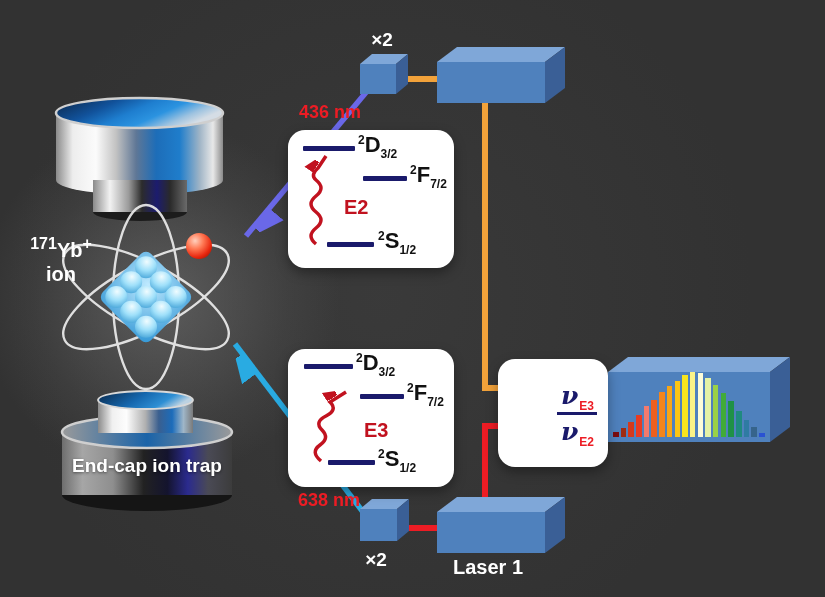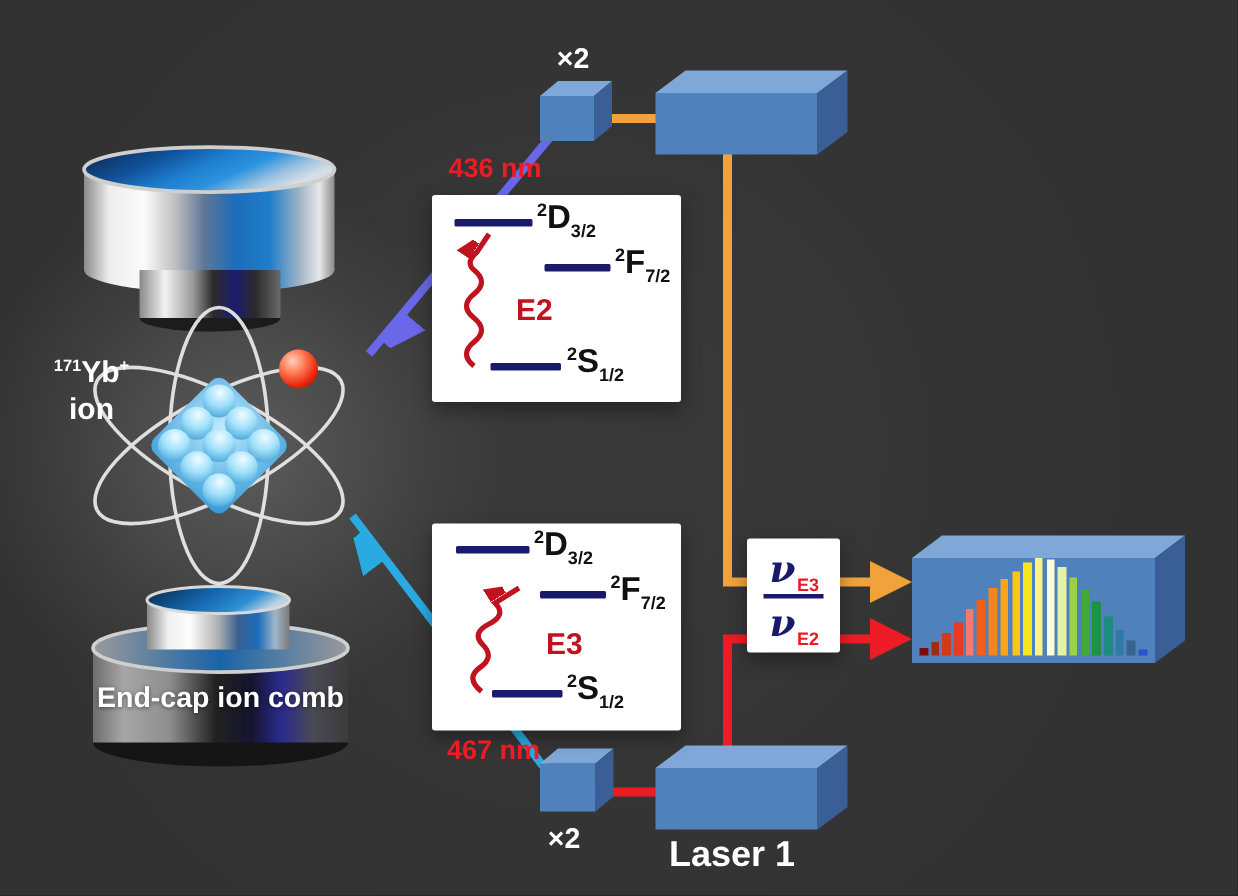--- a/index.html
+++ b/index.html
@@ -9,39 +9,39 @@
     background:
       radial-gradient(circle 230px at 160px 300px, rgba(125,125,125,.55) 0%, rgba(90,90,90,.25) 55%, rgba(0,0,0,0) 78%),
       radial-gradient(circle 500px at 380px 300px, rgba(80,80,80,.25) 0%, rgba(0,0,0,0) 75%),
       var(--background,#323232);
   }
   #scene-svg{position:absolute;left:0;top:0;}
   .lbl{position:absolute;color:#fff;font-weight:700;}
   .center{text-align:center;}
   .red-label{color:var(--wavelength-label-red,#ed1c24);margin-left:48px;}
   
-  .panel{position:absolute;background:#fff;border-radius:2px;box-shadow:0 5px 12px rgba(0,0,0,.35);}
+  .panel{position:absolute;background:#fff;border-radius:17px;box-shadow:0 5px 12px rgba(0,0,0,.35);}
   .panel svg{position:absolute;left:0;top:0;}
   .level-line{position:absolute;height:5px;background:var(--energy-level-navy,#1a1a6b);border-radius:1px;}
   .term{position:absolute;white-space:nowrap;color:#111;font-weight:700;line-height:1;}
   .term .ts{font-size:12px;position:relative;top:-8px;}
   .term .tb{font-size:22px;}
   .term .tu{font-size:12px;position:relative;top:6px;}
   .trans-label{position:absolute;font-size:20px;font-weight:700;color:var(--transition-arrow-red,#c1121f);}
   
   .ratio-inner{display:flex;flex-direction:column;align-items:center;justify-content:center;height:100%;}
   .nu-row{line-height:1;white-space:nowrap;}
   .nu{font-family:"DejaVu Serif",serif;font-style:italic;font-weight:700;font-size:25px;color:var(--energy-level-navy,#1a1a6b);}
   .nusub{font-size:12px;font-weight:700;color:var(--wavelength-label-red,#ed1c24);position:relative;top:6px;left:1px;}
   .ratio-divider{width:40px;height:3px;background:var(--energy-level-navy,#1a1a6b);margin:4px 0;}
   
   #comb-bars{position:absolute;left:613px;top:371px;width:154px;height:66px;display:flex;align-items:flex-end;gap:2.2px;}
   .comb-bar{width:5.5px;flex:none;}
   .ion-caption{line-height:24px;font-size:20px;}
-  .ion-caption sup{font-size:11px;}
+  .ion-caption sup{font-size:16px;}
 </style>
 </head>
 <body>
 
 <div id="stage">
 
   <svg id="scene-svg" width="825" height="597" viewBox="0 0 825 597">
     <defs>
       <linearGradient id="gtopbody" x1="0" y1="0" x2="1" y2="0">
         <stop offset="0" stop-color="#8a8a8a"></stop>
@@ -263,34 +263,34 @@
     </svg>
     <div class="level-line" style="left:16px;top:15px;width:49px;"></div>
     <div class="term" style="left:68px;top:3px;"><span class="ts">2</span><span class="tb">D</span><span class="tu">3/2</span></div>
     <div class="level-line" style="left:72px;top:45px;width:44px;"></div>
     <div class="term" style="left:119px;top:33px;"><span class="ts">2</span><span class="tb">F</span><span class="tu">7/2</span></div>
     <div class="level-line" style="left:40px;top:111px;width:47px;"></div>
     <div class="term" style="left:90px;top:99px;"><span class="ts">2</span><span class="tb">S</span><span class="tu">1/2</span></div>
     <div class="trans-label" style="left:76px;top:70px;">E3</div>
   </div>
 
-  <div class="panel" id="ratio-panel" style="left:498px;top:359px;width:62px;height:76px;">
+  <div class="panel" id="ratio-panel" style="left:498px;top:359px;width:62px;height:108px;padding-left:48px;">
     <div class="ratio-inner">
       <span class="nu-row"><span class="nu">ν</span><span class="nusub">E3</span></span>
       <span class="ratio-divider"></span>
       <span class="nu-row"><span class="nu">ν</span><span class="nusub">E2</span></span>
     </div>
   </div>
 
-  <div class="lbl center" style="left:433px;top:556px;width:110px;font-size:24px;">Laser 1</div>
+  <div class="lbl center" style="left:433px;top:556px;width:110px;font-size:20px;">Laser 1</div>
   <div class="lbl center" style="left:362px;top:29px;width:40px;font-size:19px;">×2</div>
   <div class="lbl center" style="left:356px;top:549px;width:40px;font-size:19px;">×2</div>
   <div class="lbl red-label" style="left:251px;top:102px;font-size:18px;">436 nm</div>
-  <div class="lbl red-label" style="left:250px;top:490px;font-size:18px;">467 nm</div>
+  <div class="lbl red-label" style="left:250px;top:490px;font-size:18px;">638 nm</div>
   <div class="lbl center ion-caption" style="left:15px;top:232px;width:92px;">
     <div><sup>171</sup><span>Yb</span><sup>+</sup></div>
     <div>ion</div>
   </div>
-  <div class="lbl center" style="left:64px;top:455px;width:166px;font-size:19px;text-shadow:0 1px 3px rgba(0,0,0,.5);">End-cap ion comb</div>
+  <div class="lbl center" style="left:64px;top:455px;width:166px;font-size:19px;text-shadow:0 1px 3px rgba(0,0,0,.5);">End-cap ion trap</div>
   <div class="lbl center" style="left:590px;top:450px;width:220px;font-size:20px;line-height:24px;">
   </div>
 
 </div>
 
 </body></html>

